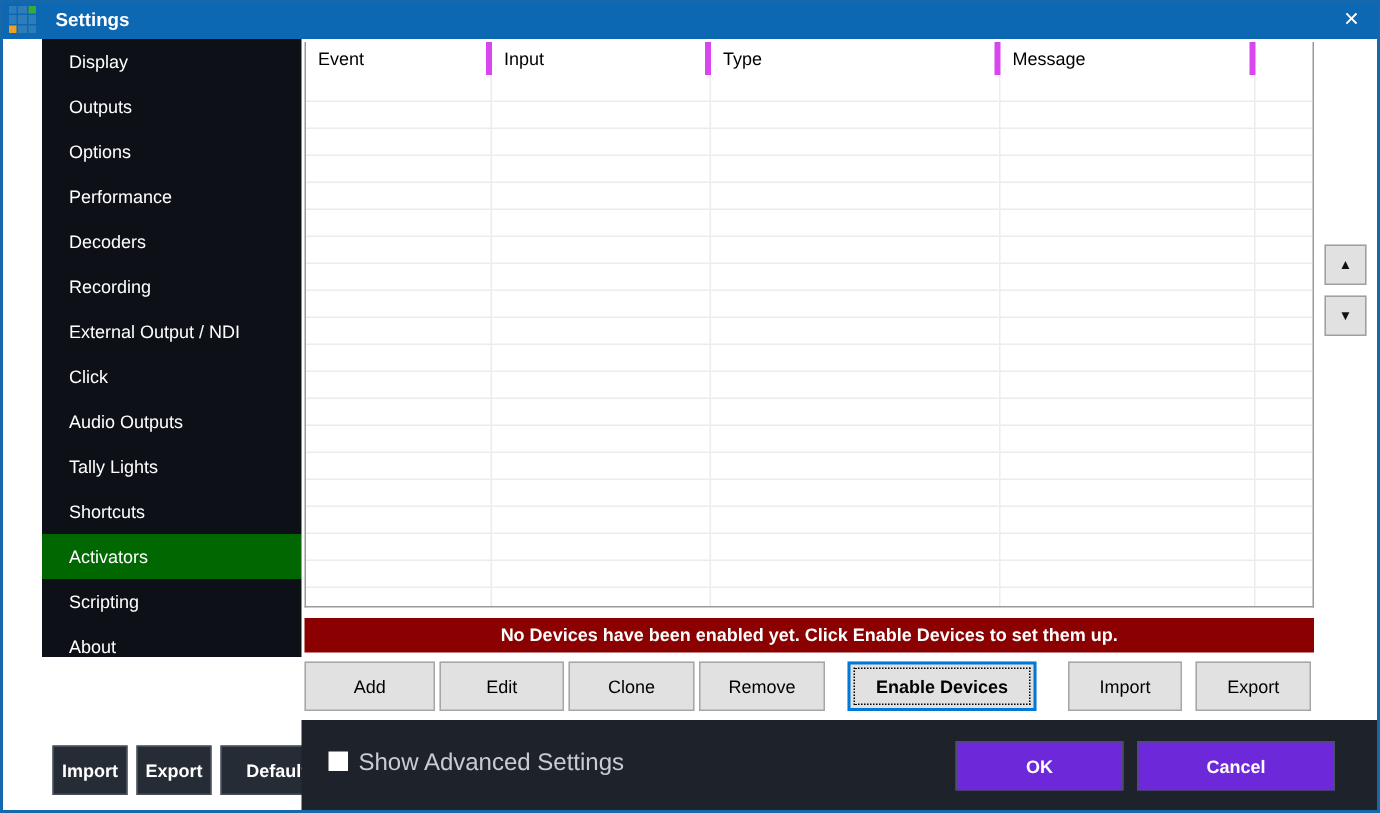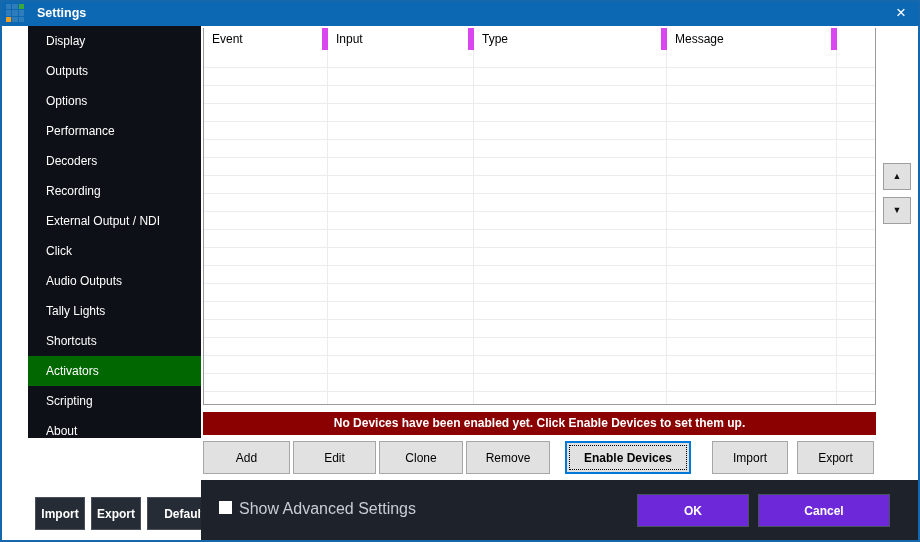--- a/index.html
+++ b/index.html
@@ -48,21 +48,21 @@
   
   .content-bg { position:absolute; left:201px; top:26px; width:717px; height:454px; background:#fff; }
 
   
   .grid-table {
     position:absolute; left:203px; top:28px; width:673px; height:377px;
     background:#fff; overflow:hidden;
     border-left:1px solid #9a9a9a; border-right:1px solid #9a9a9a; border-bottom:1px solid #9a9a9a;
   }
   .thead { display:flex; height:22px; }
-  .th { font-size:12px; color:#000; padding:4px 0 0 8px; border-right:6px solid #d946ef; }
+  .th { font-size:12px; color:#000; padding:4px 0 0 8px; border-right:4px solid #d946ef; }
   .tr { display:flex; height:18px; border-bottom:1px solid #ececef; }
   .td { border-right:1px solid #ececef; height:100%; }
   .c0 { width:124px; } .c1 { width:146px; } .c2 { width:193px; } .c3 { width:170px; }
   .c4 { flex:1; border-right:none; }
   .th.c4 { border-right:none; }
 
   
   .arrow-btn {
     position:absolute; left:883px; width:28px; height:27px;
     background:var(--light-button-bg,#e1e1e1); border:1px solid #9f9f9f;

